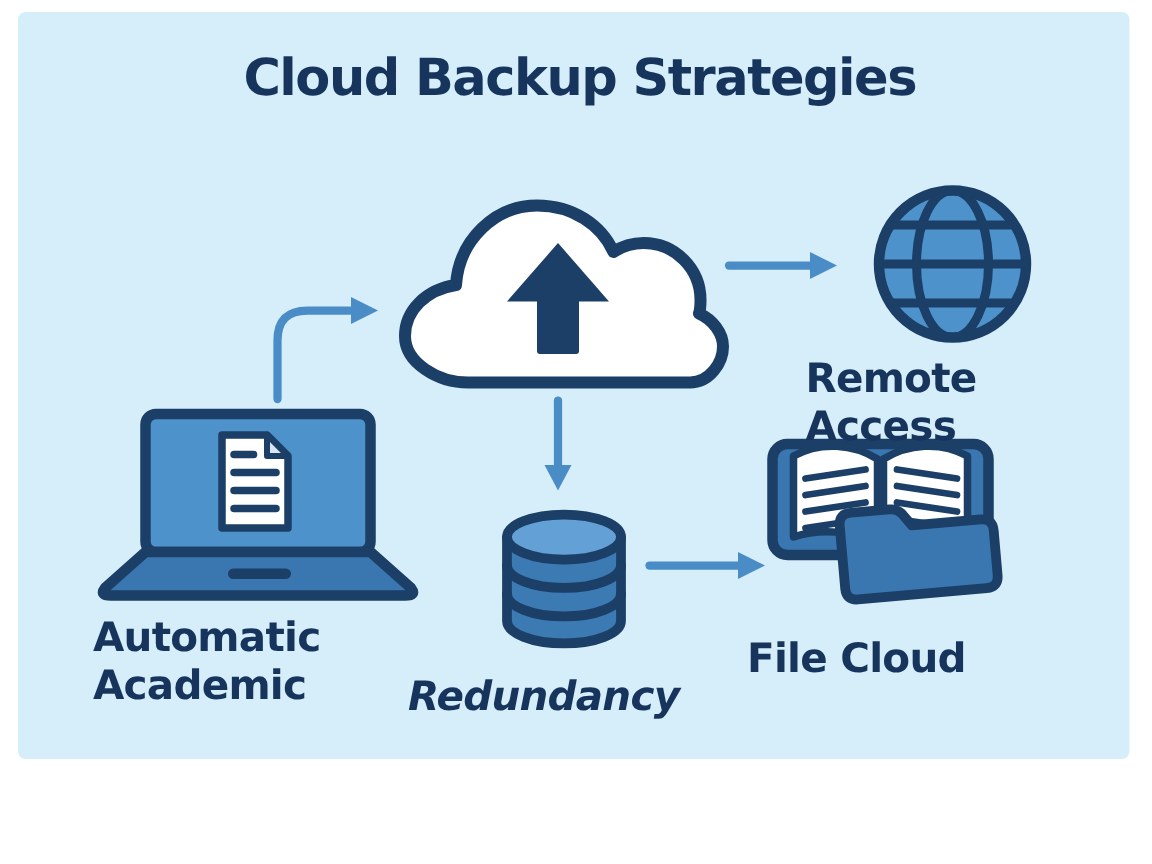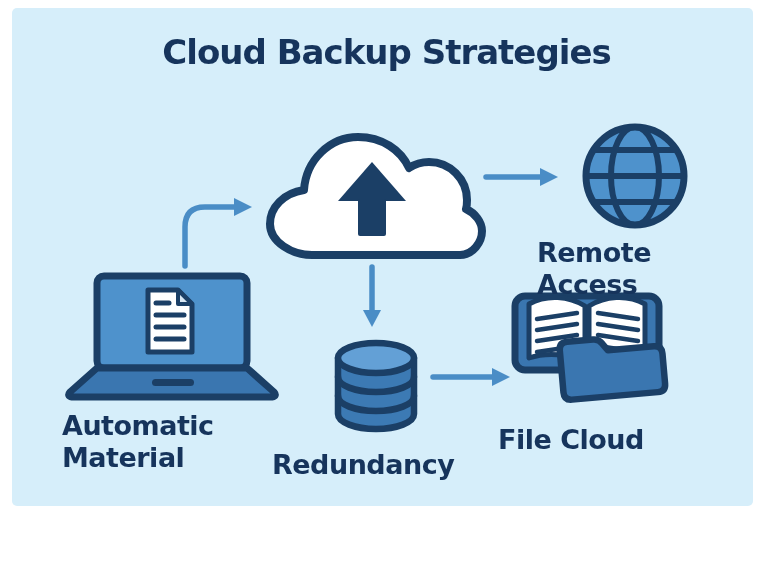--- a/index.html
+++ b/index.html
@@ -109,20 +109,20 @@
   <polygon class="arrow-head" points="5,48 14,65 23,48"></polygon>
 </svg>
 
 <svg class="abs" style="left:426px;top:363px;" width="90" height="28" viewBox="0 0 90 28">
   <line class="arrow-line" x1="7" y1="14" x2="66" y2="14"></line>
   <polygon class="arrow-head" points="66,5 84,14 66,23"></polygon>
 </svg>
 
 <div class="label" style="left:62px;top:410px;width:220px;">
   <span>Automatic</span>
-  <span>Material</span>
+  <span>Academic</span>
 </div>
 
 <div class="label" style="left:537px;top:237px;width:200px;">Remote Access</div>
 
-<div class="label" style="left:272px;top:449px;width:200px;">Redundancy</div>
+<div class="label" style="left:272px;top:449px;width:200px;font-style:italic;">Redundancy</div>
 
 <div class="label" style="left:498px;top:424px;width:200px;">File Cloud</div>
 
 </body></html>

